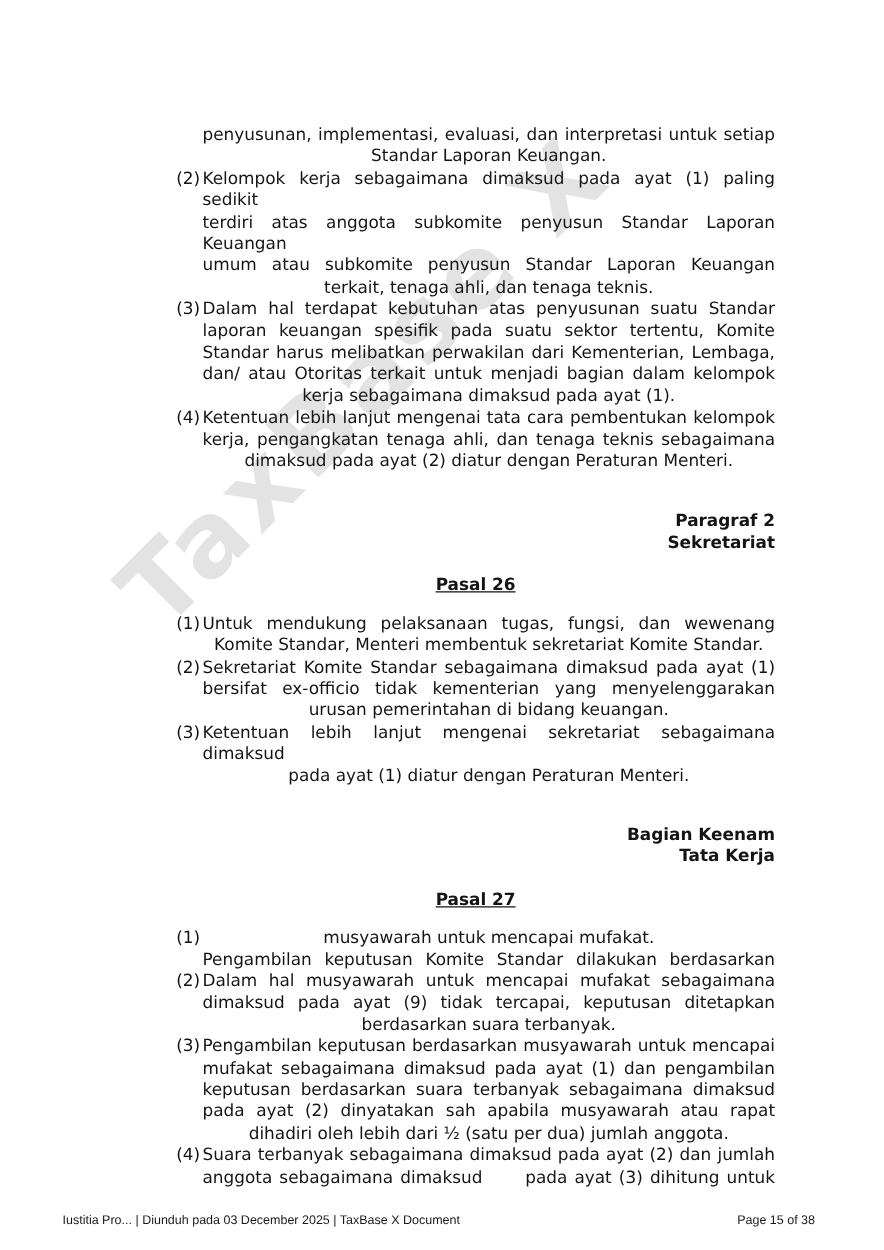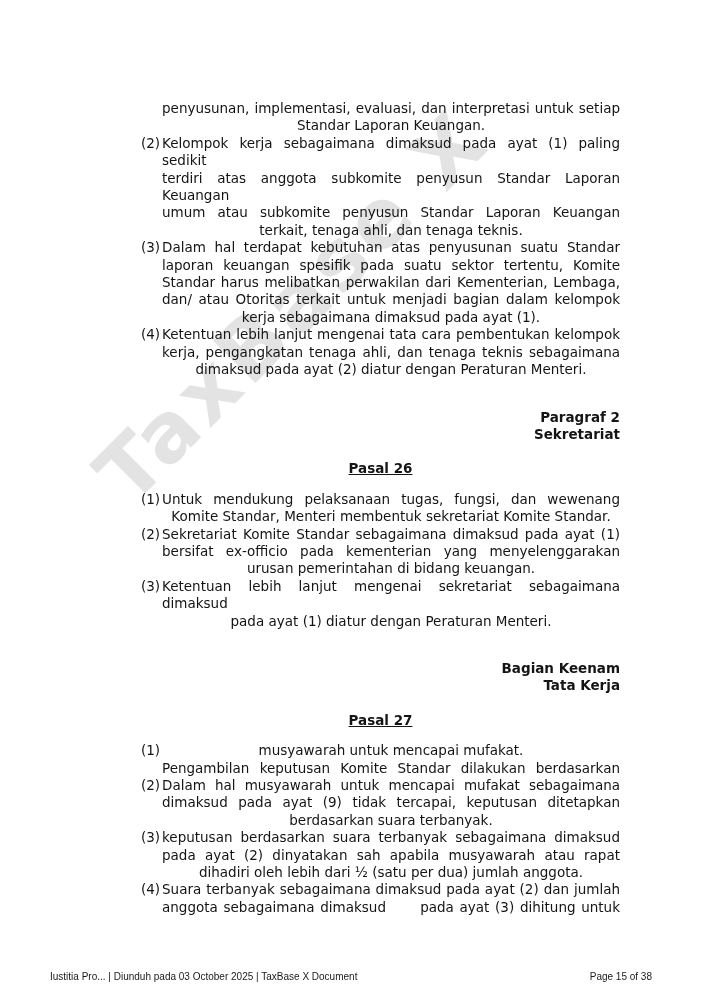--- a/index.html
+++ b/index.html
@@ -101,21 +101,21 @@
         <div class="hline">Pasal 26</div>
       </div>
       <div class="block item">
         <span class="num">(1)</span>
         <div class="line just">Untuk mendukung pelaksanaan tugas, fungsi, dan wewenang</div>
         <div class="line">Komite Standar, Menteri membentuk sekretariat Komite Standar.</div>
       </div>
       <div class="block item">
         <span class="num">(2)</span>
         <div class="line just">Sekretariat Komite Standar sebagaimana dimaksud pada ayat (1)</div>
-        <div class="line just">bersifat ex-officio pada kementerian yang menyelenggarakan</div>
+        <div class="line just">bersifat ex-officio tidak kementerian yang menyelenggarakan</div>
         <div class="line">urusan pemerintahan di bidang keuangan.</div>
       </div>
       <div class="block item">
         <span class="num">(3)</span>
         <div class="line just">Ketentuan lebih lanjut mengenai sekretariat sebagaimana dimaksud</div>
         <div class="line">pada ayat (1) diatur dengan Peraturan Menteri.</div>
       </div>
       <div class="block heading-section">
         <div class="hline">Bagian Keenam</div>
         <div class="hline">Tata Kerja</div>
@@ -129,27 +129,29 @@
         <div class="line just">Pengambilan keputusan Komite Standar dilakukan berdasarkan</div>
       </div>
       <div class="block item">
         <span class="num">(2)</span>
         <div class="line just">Dalam hal musyawarah untuk mencapai mufakat sebagaimana</div>
         <div class="line just">dimaksud pada ayat (9) tidak tercapai, keputusan ditetapkan</div>
         <div class="line">berdasarkan suara terbanyak.</div>
       </div>
       <div class="block item">
         <span class="num">(3)</span>
+        <div class="line just">Pengambilan keputusan berdasarkan musyawarah untuk mencapai</div>
+        <div class="line just">mufakat sebagaimana dimaksud pada ayat (1) dan pengambilan</div>
         <div class="line just">keputusan berdasarkan suara terbanyak sebagaimana dimaksud</div>
         <div class="line just">pada ayat (2) dinyatakan sah apabila musyawarah atau rapat</div>
         <div class="line">dihadiri oleh lebih dari ½ (satu per dua) jumlah anggota.</div>
       </div>
       <div class="block item">
         <span class="num">(4)</span>
         <div class="line just">Suara terbanyak sebagaimana dimaksud pada ayat (2) dan jumlah</div>
         <div class="line just">anggota sebagaimana dimaksud&nbsp;&nbsp;&nbsp;&nbsp;&nbsp; pada ayat (3) dihitung untuk</div>
       </div>
     </div>
   <div class="footer">
-    <span class="footer-left">Iustitia Pro... | Diunduh pada 03 October 2025 | TaxBase X Document</span>
+    <span class="footer-left">Iustitia Pro... | Diunduh pada 03 December 2025 | TaxBase X Document</span>
     <span class="footer-right">Page 15 of 38</span>
   </div>
 </div>
 
 </body></html>

